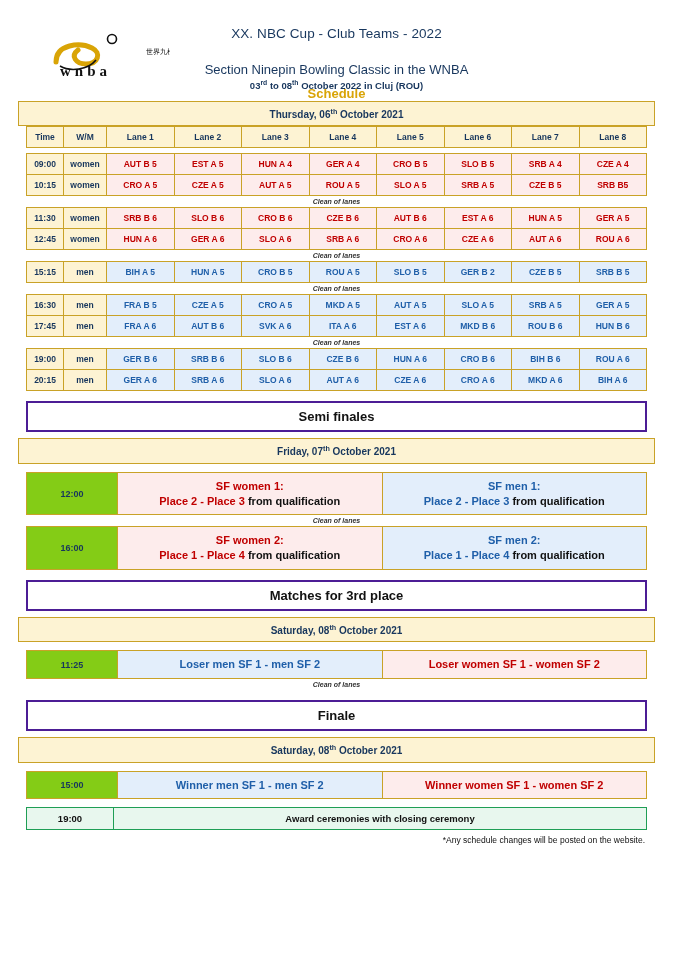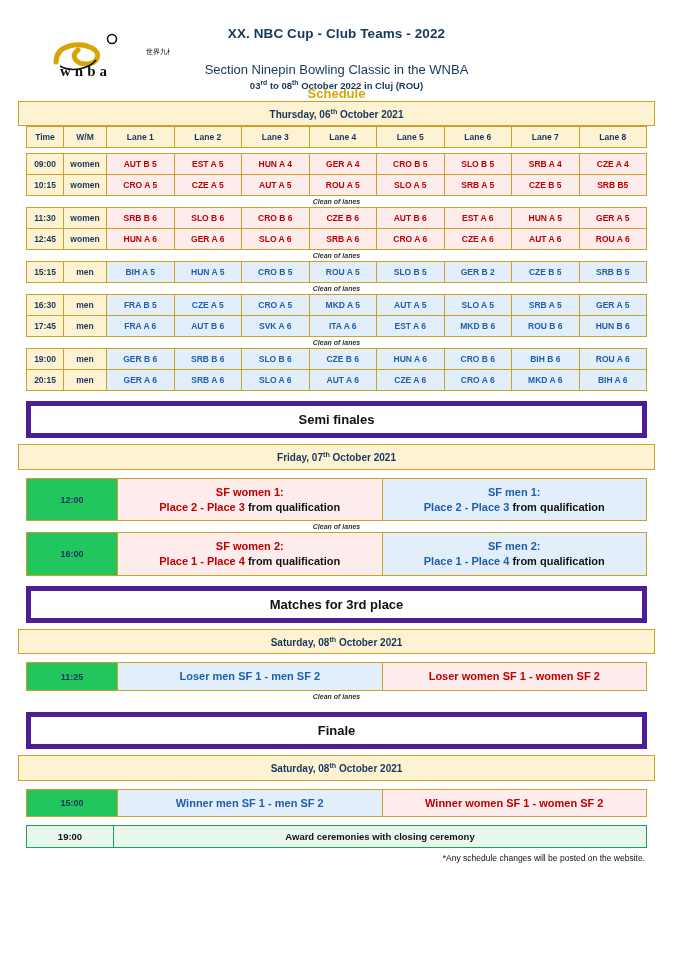--- a/index.html
+++ b/index.html
@@ -35,21 +35,21 @@
     width: 130px;
     height: 46px;
   }
   .logo svg { display:block; }
   .title-block {
     text-align: center;
     padding-top: 14px;
   }
   .main-title {
     font-size: 13.5px;
-    font-weight: bold;
+    font-weight: normal;
     color: #17365d;
     letter-spacing: .1px;
   }
   .sub-title {
     font-size: 13px;
     font-weight: normal;
     color: #17365d;
     margin-top: 21px;
   }
   .sub-title2 {
@@ -73,21 +73,21 @@
     border: 1px solid #c9a227;
     background: #fdf3d3;
     text-align: center;
     font-size: 10px;
     font-weight: bold;
     color: #17365d;
     padding: 5px 0;
     margin: 0 4px;
   }
   .section-head {
-    border: 5px solid #4c1d95;
+    border: 2px solid #4c1d95;
     background: #ffffff;
     text-align: center;
     font-size: 13px;
     font-weight: bold;
     color: #111;
     padding: 6px 0;
     margin: 10px 12px 6px 12px;
   }
   .clean {
     text-align: center;
@@ -164,21 +164,21 @@
     table-layout: fixed;
   }
   table.block td {
     border: 1px solid #c9a227;
     padding: 6px 2px;
     text-align: center;
     vertical-align: middle;
   }
   td.tcell {
     width: 86px;
-    background: #22c55e;
+    background: #84cc16;
     color: #17365d;
     font-size: 9px;
     font-weight: bold;
   }
   td.wbox {
     background: #fdecec;
     color: #c00000;
     font-size: 11px;
     font-weight: bold;
     line-height: 1.35;

